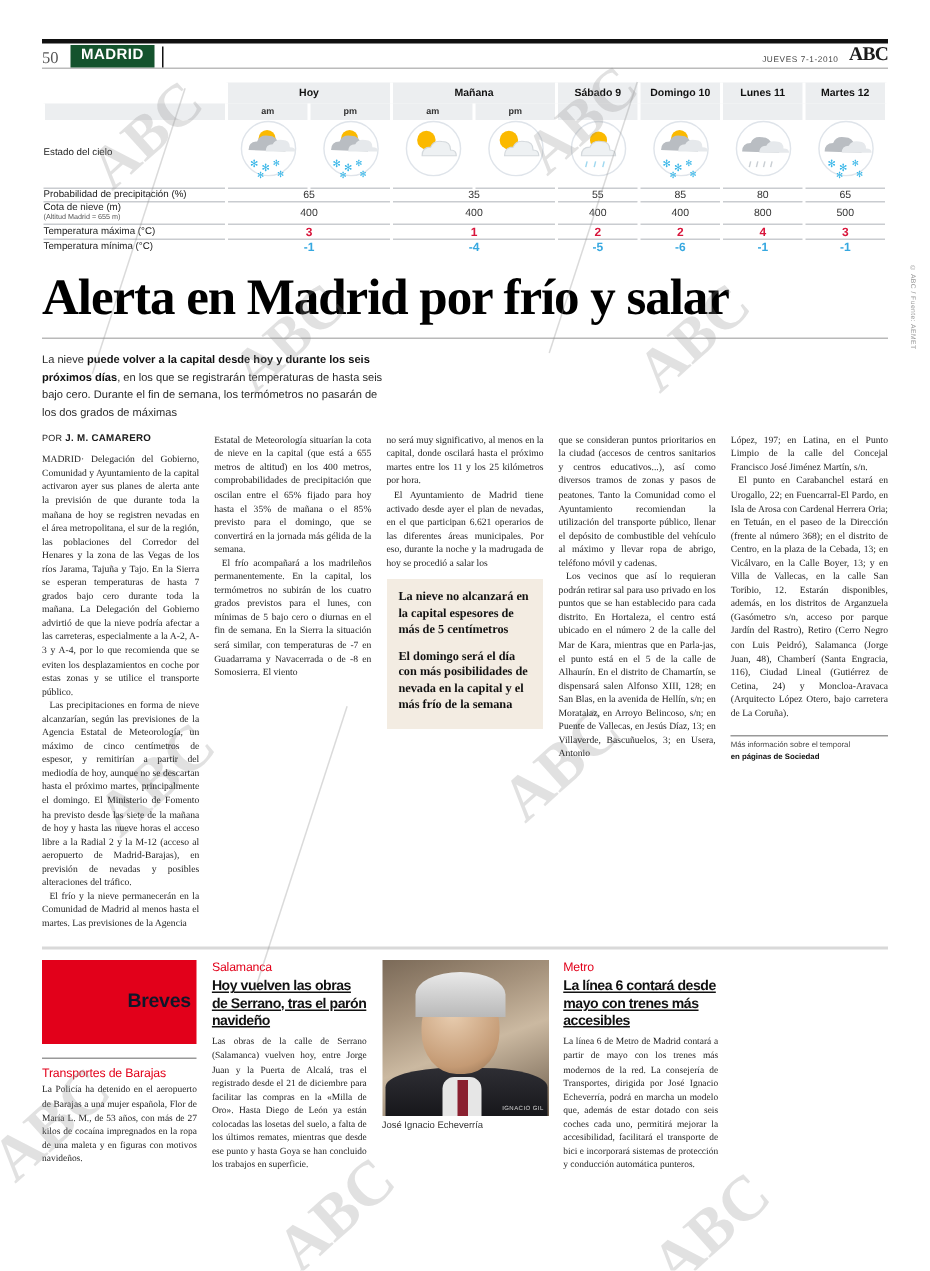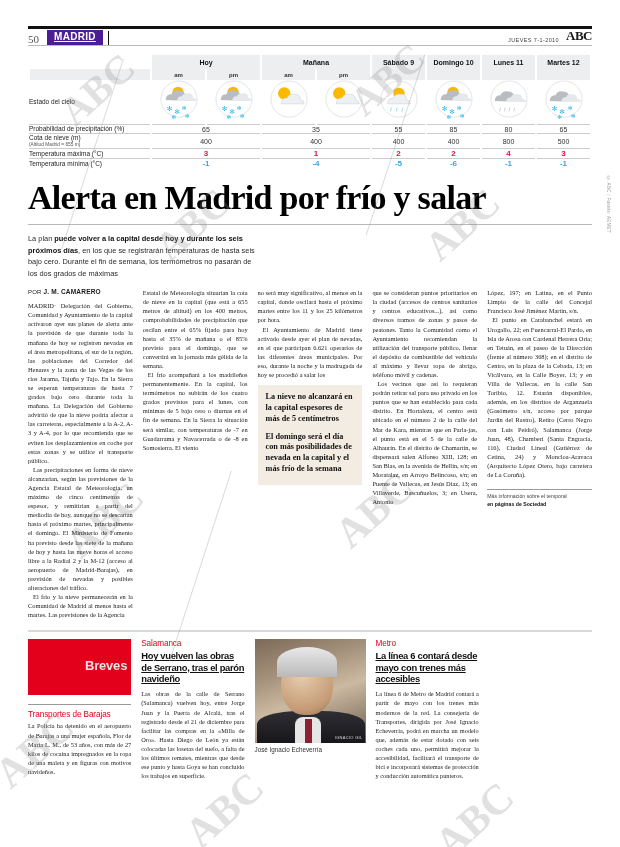--- a/index.html
+++ b/index.html
@@ -12,22 +12,22 @@
     position:relative;
     overflow:hidden;
   }
   .page { position:relative; width:620px; height:847px; padding:0 28px; }
 
   
   .rule-top { height:3px; background:#111; margin-top:26px; }
   .masthead { display:flex; align-items:flex-end; height:17px; border-bottom:1px solid #bbb; }
   .folio { font-size:11px; color:#555; padding-right:8px; font-family:"Liberation Serif", serif; }
   .section-tag {
-    background:#4c1d95; color:#fff; font-weight:bold; font-size:10px;
-    letter-spacing:.3px; padding:1px 7px 2px; line-height:12px;text-decoration:underline;
+    background:#14532d; color:#fff; font-weight:bold; font-size:10px;
+    letter-spacing:.3px; padding:1px 7px 2px; line-height:12px;
   }
   .vbar { width:1px; background:#111; height:14px; margin-left:5px; }
   .masthead-spacer { flex:1; }
   .date-line { font-size:5.5px; color:#444; letter-spacing:.4px; padding-right:7px; padding-bottom:2px;}
   .abc-logo { font-family:"Liberation Serif", serif; font-weight:bold; font-size:13px; letter-spacing:-.5px; padding-bottom:1px;}
 
   
   .pred-title {
     margin-top:22px; font-size:11px; font-weight:bold; letter-spacing:-.2px;
     font-family:"Liberation Sans", sans-serif;
@@ -91,21 +91,21 @@
 
   .moreinfo { margin-top:10px; border-top:1px solid #999; padding-top:3px; font-size:5.2px; line-height:1.45; color:#444; }
   .moreinfo b { color:#111; }
 
   
   .bottom-rule { height:2px; background:#d9d9d9; margin-top:11px; }
   .bottom { display:flex; gap:10px; margin-top:7px; }
   .bcol { width:111px; }
   .breves-box { background:#e2001a; height:56px; position:relative; }
   .breves-box span {
-    color:#e5e5e5; font-weight:bold; font-size:13px; position:absolute;
+    color:#0f172a; font-weight:bold; font-size:13px; position:absolute;
     left:9px; top:19px; letter-spacing:-.2px;padding-left:48px;
   }
   .brk-rule { height:1px; background:#999; margin:9px 0 5px; }
   .kicker { color:#e2001a; font-size:8.2px; font-weight:normal; letter-spacing:-.1px; margin-bottom:2px;}
   .subhead { font-size:9.4px; font-weight:bold; line-height:1.2; letter-spacing:-.3px; margin-bottom:5px; color:#111;text-decoration:underline;}
   .bbody { font-family:"Liberation Serif", serif; font-size:6.3px; line-height:1.45; text-align:justify; color:#1c1c1c;}
   .bbody p { margin:0; text-indent:0; }
 
   .photo { width:111px; height:104px; position:relative; overflow:hidden;
     background:linear-gradient(160deg,#7b6a58 0%,#a4917b 30%,#cbb9a1 55%,#6d5d4c 100%); }
@@ -344,21 +344,21 @@
       <td class="datacell tmin">-1</td>
     </tr>
   </tbody>
     </table>
   <div class="credit-v">© ABC / Fuente: AEMET</div>
 
   <div class="headline">Alerta en Madrid por frío y salar</div>
   <div class="hl-rule"></div>
 
   <div class="lead">
-    <span>La plan </span><b>puede volver a la capital desde hoy y durante los seis próximos días</b><span>, en los que se registrarán temperaturas de hasta seis bajo cero. Durante el fin de semana, los termómetros no pasarán de los dos grados de máximas</span>
+    <span>La nieve </span><b>puede volver a la capital desde hoy y durante los seis próximos días</b><span>, en los que se registrarán temperaturas de hasta seis bajo cero. Durante el fin de semana, los termómetros no pasarán de los dos grados de máximas</span>
   </div>
 
   <div class="article-cols">
 
     <div class="acol">
       <div class="byline">
         <span>POR </span><b>J. M. CAMARERO</b>
       </div>
       <div class="bodytext">
         <p class="first">MADRID· Delegación del Gobierno, Comunidad y Ayuntamiento de la capital activaron ayer sus planes de alerta ante la previsión de que durante toda la mañana de hoy se registren nevadas en el área metropolitana, el sur de la región, las poblaciones del Corredor del Henares y la zona de las Vegas de los ríos Jarama, Tajuña y Tajo. En la Sierra se esperan temperaturas de hasta 7 grados bajo cero durante toda la mañana. La Delegación del Gobierno advirtió de que la nieve podría afectar a las carreteras, especialmente a la A-2, A-3 y A-4, por lo que recomienda que se eviten los desplazamientos en coche por estas zonas y se utilice el transporte público.</p>

